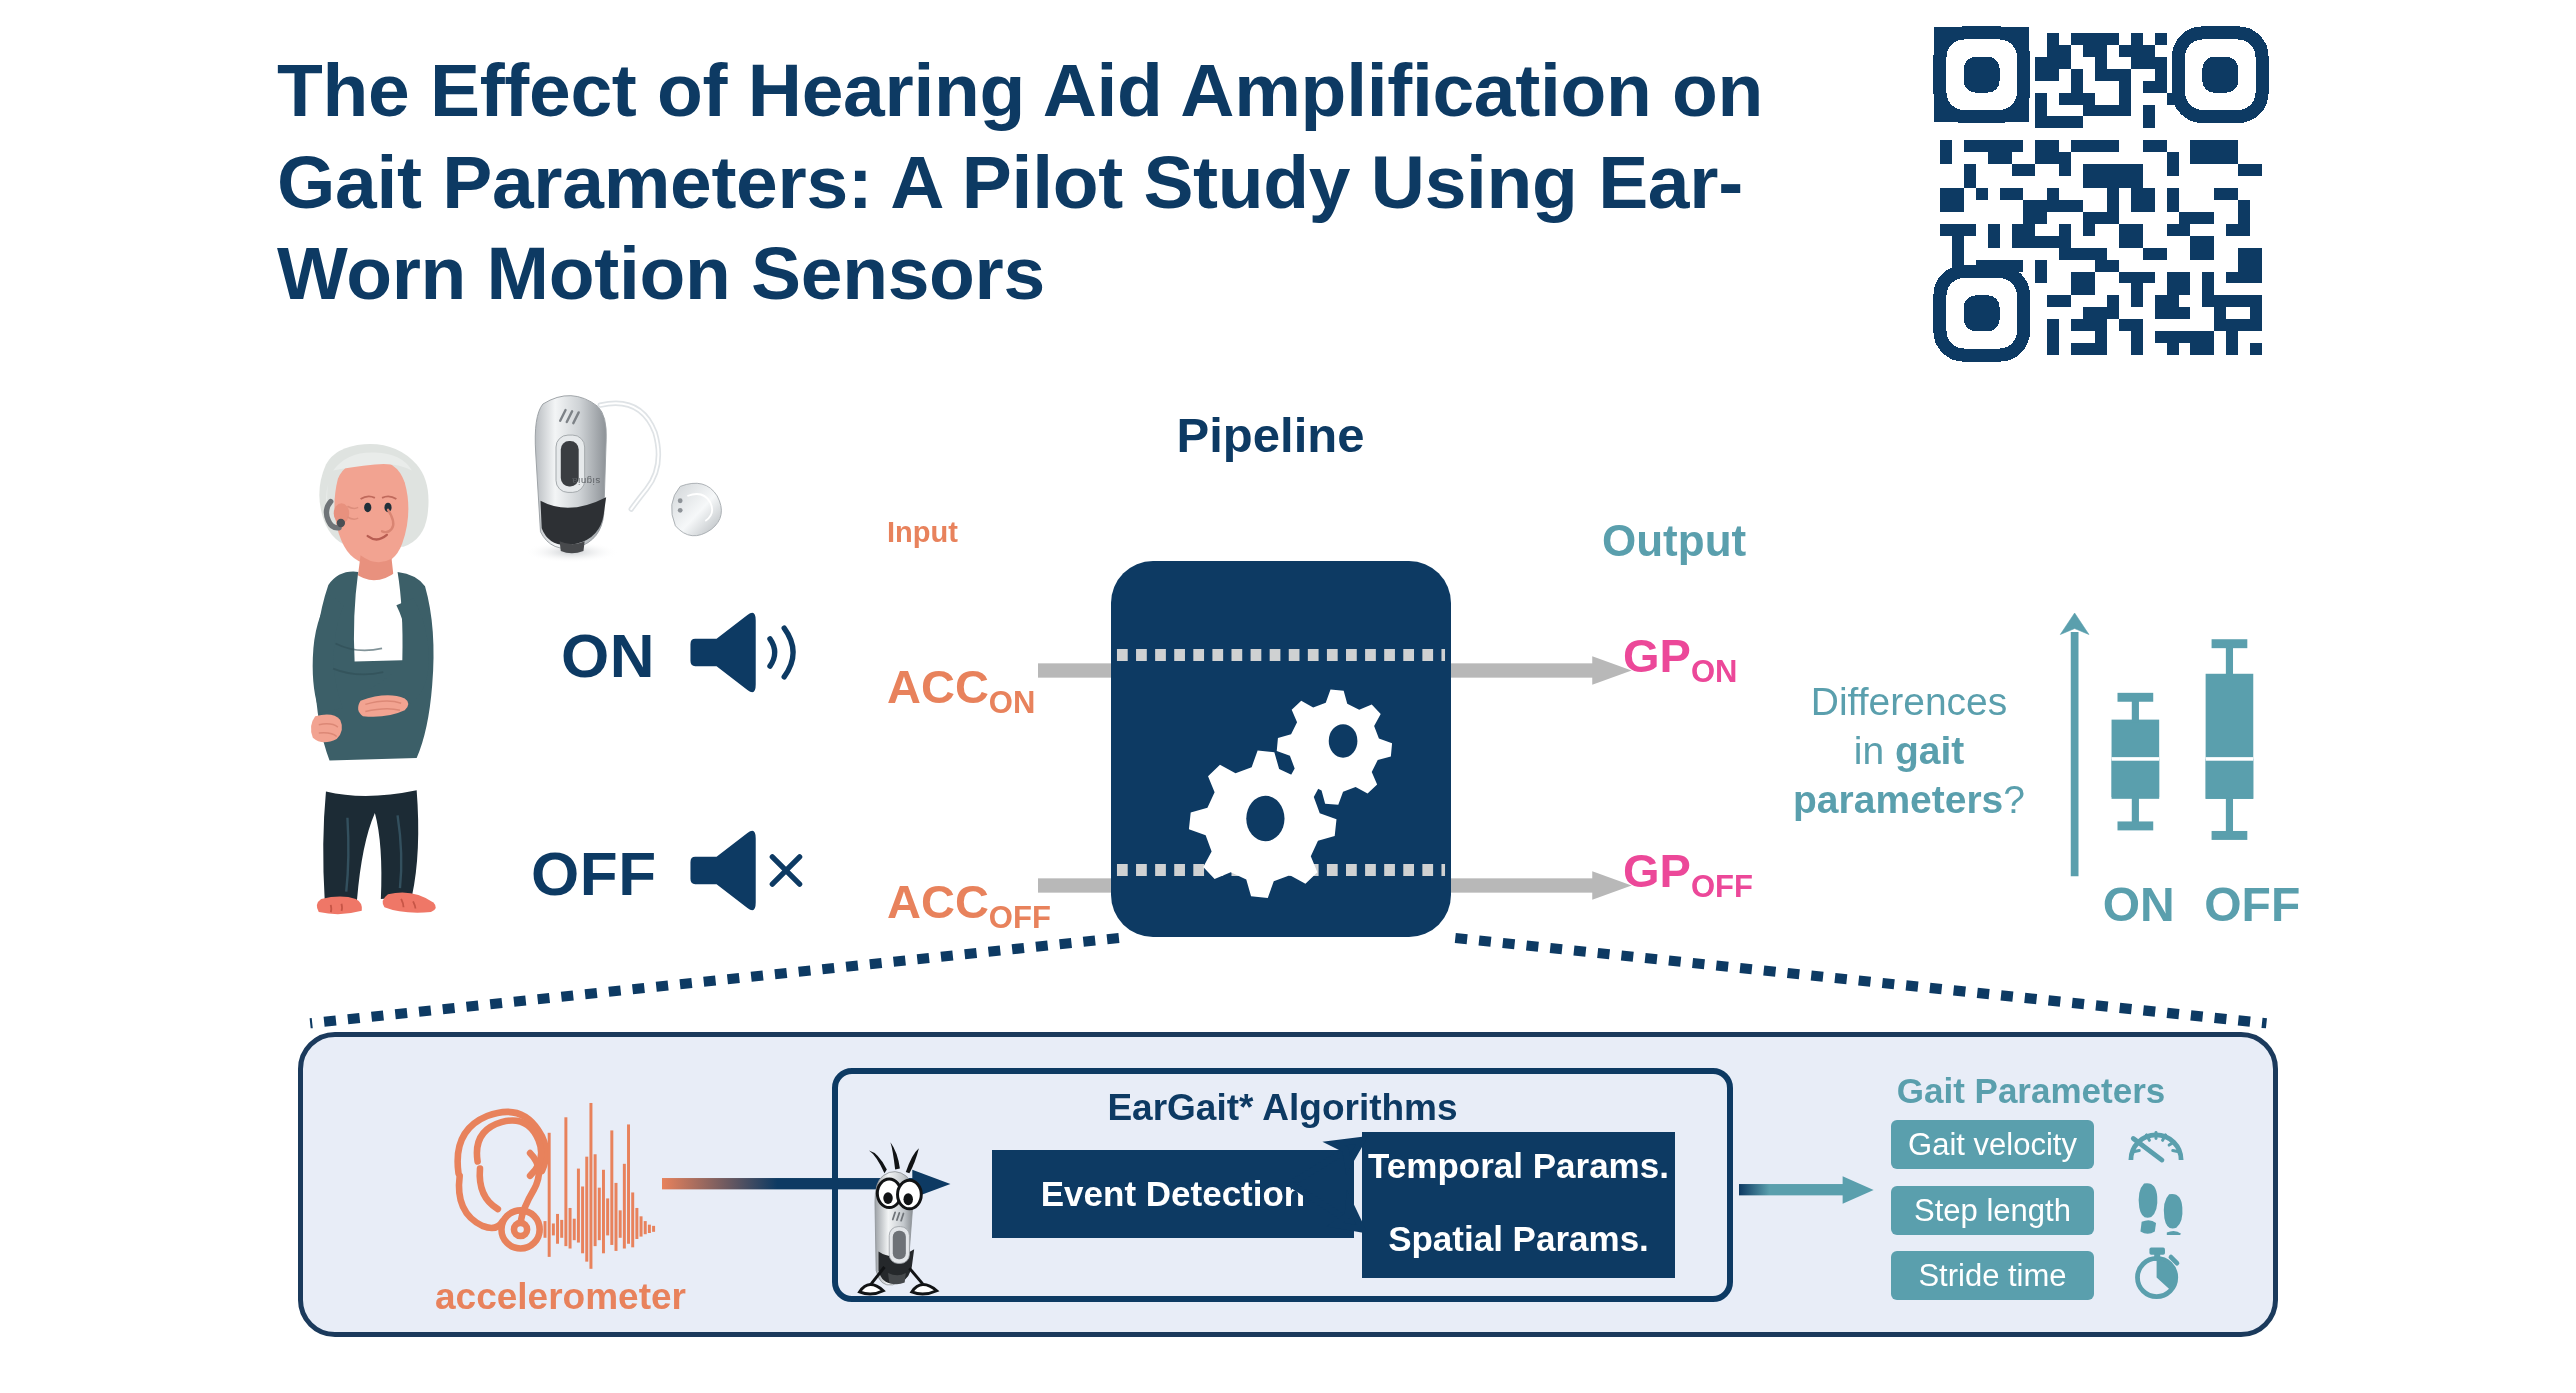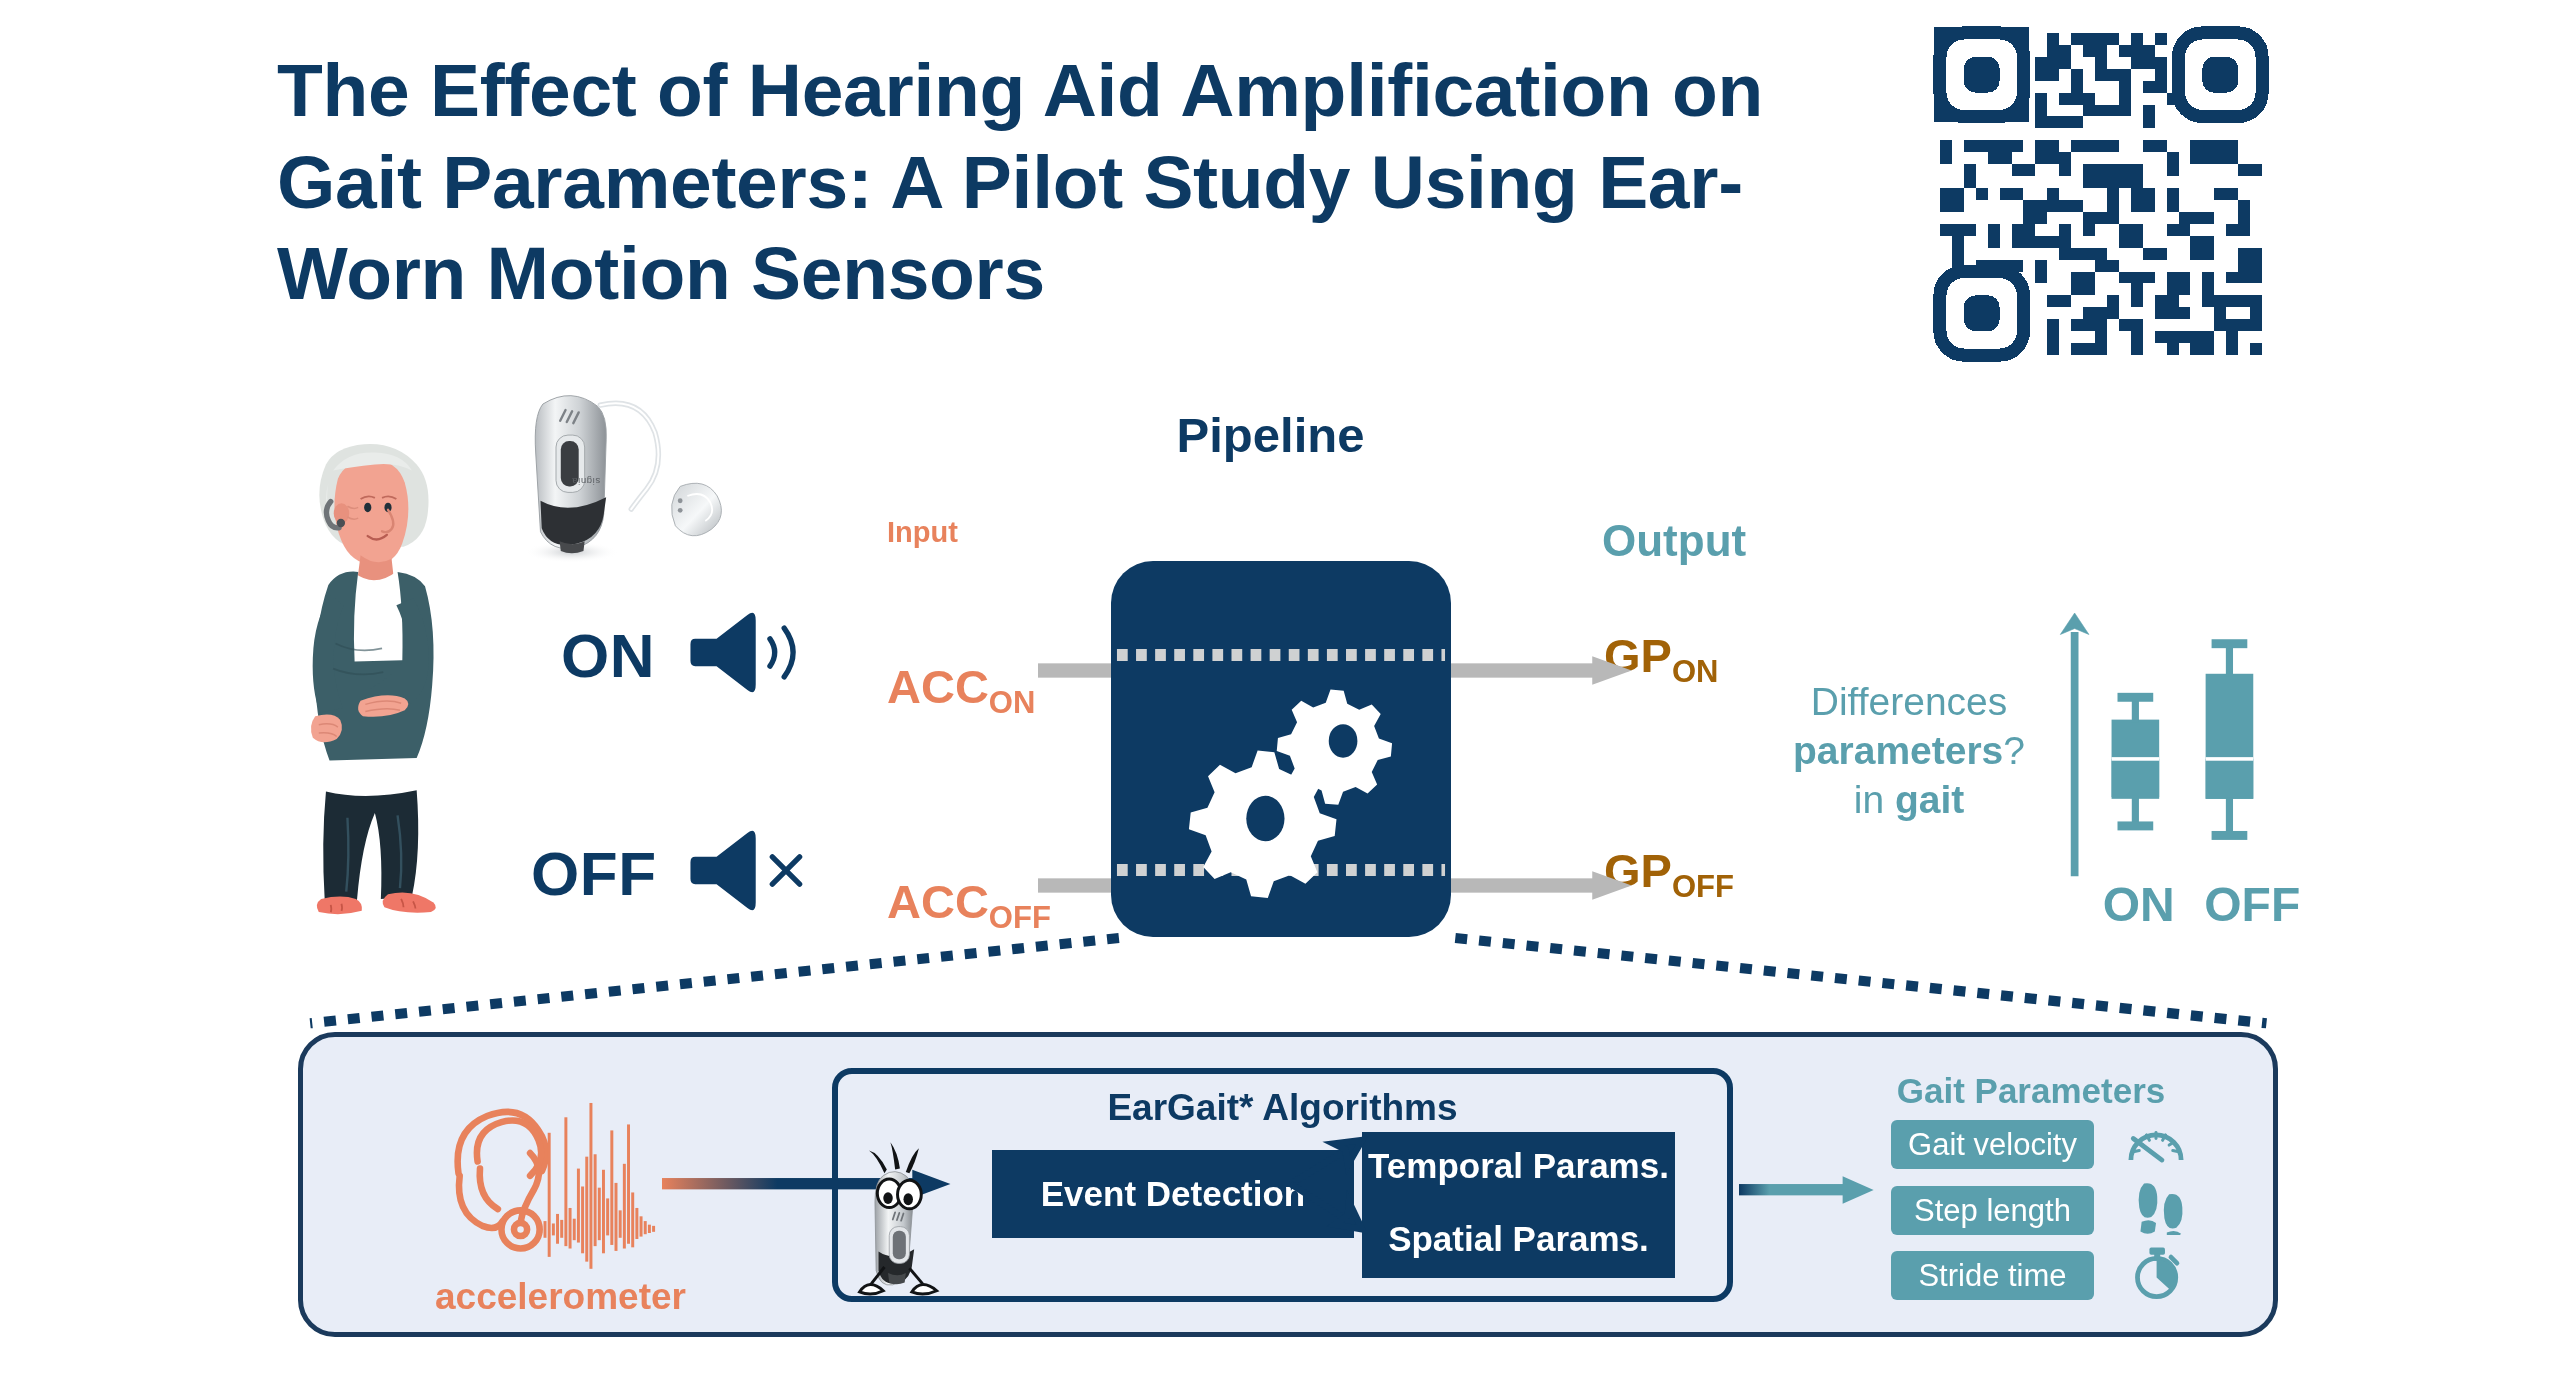--- a/index.html
+++ b/index.html
@@ -35,21 +35,21 @@
   .spk svg{display:block;width:100%;height:100%;}
 
   
   #input-cap{left:887px;top:516px;font-size:29px;font-weight:bold;color:#e8825c;}
   #output-cap{left:1602px;top:516px;font-size:44px;font-weight:bold;color:#5a9fad;}
 
   
   .sig{font-size:47px;font-weight:bold;line-height:1;}
   .sig sub{font-size:31px;vertical-align:baseline;position:relative;top:9.5px;}
   .acc{color:#e8825c;margin-top:31px;}
-  .gp{color:#a16207;}
+  .gp{color:#ec4899;margin-left:19px;}
   #acc-on{left:887px;top:632px;}
   #acc-off{left:887px;top:847px;}
   #gp-on{left:1604px;top:632px;}
   #gp-off{left:1604px;top:847px;}
 
   
   #pipe-title{
     left:1050px; top:409px; width:441px; text-align:center;
     font-size:49px; line-height:1.1; font-weight:bold; color:#0d3a63;
   }
@@ -431,22 +431,22 @@
                  l-28 -10 l3 -28 l28 -8 l12 -26 l-11 -27 l20 -19 l26 14 l27 -10z"></path>
       </g>
       <ellipse cx="293" cy="122" rx="24" ry="28" fill="#0d3a63"></ellipse>
       <ellipse cx="163" cy="252" rx="32" ry="38" fill="#0d3a63"></ellipse>
     </svg>
   </div>
 </div>
 
 <div class="abs" id="diff-text">
   <div>Differences</div>
+  <div><span>in </span><b>gait</b></div>
   <div><b>parameters</b><span>?</span></div>
-  <div><span>in </span><b>gait</b></div>
 </div>
 
 <div class="abs" id="boxplot">
   <svg viewBox="0 0 440 560" aria-hidden="true">
 
     <g stroke="#5a9fad" fill="#5a9fad">
       <line x1="38" y1="40" x2="38" y2="450" stroke-width="13"></line>
       <path d="M38 8 L62 44 L38 34 L14 44 z"></path>
     </g>
 

